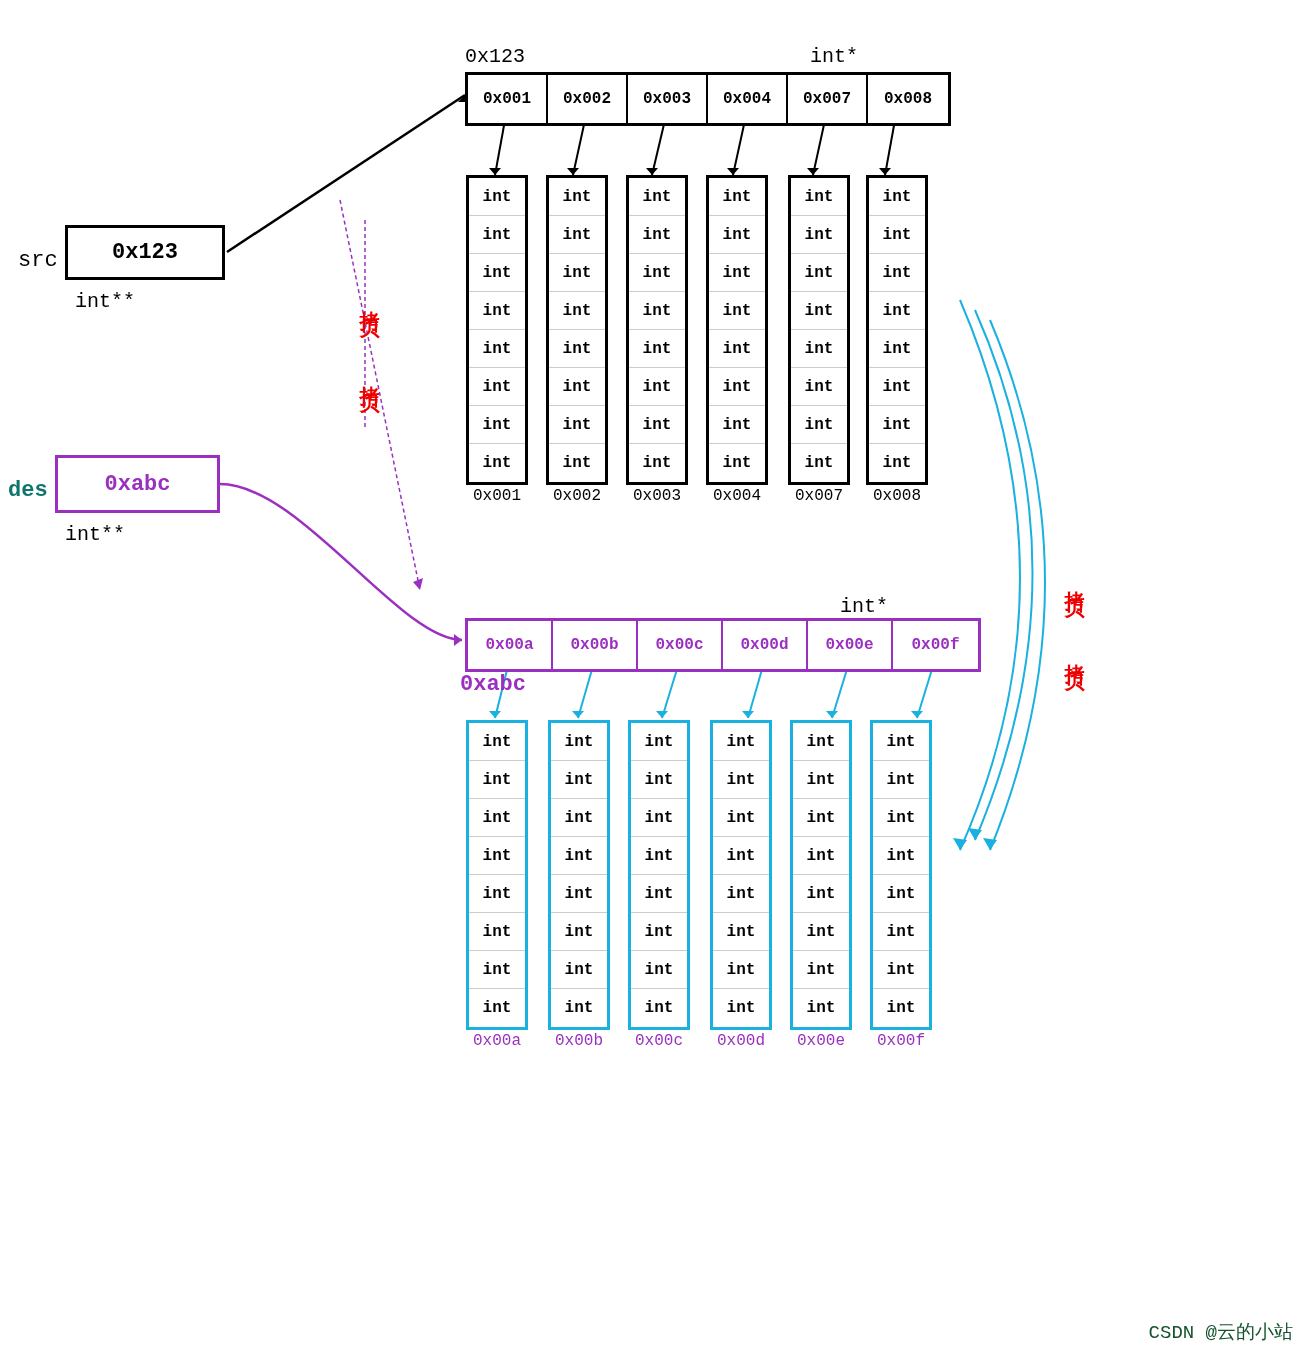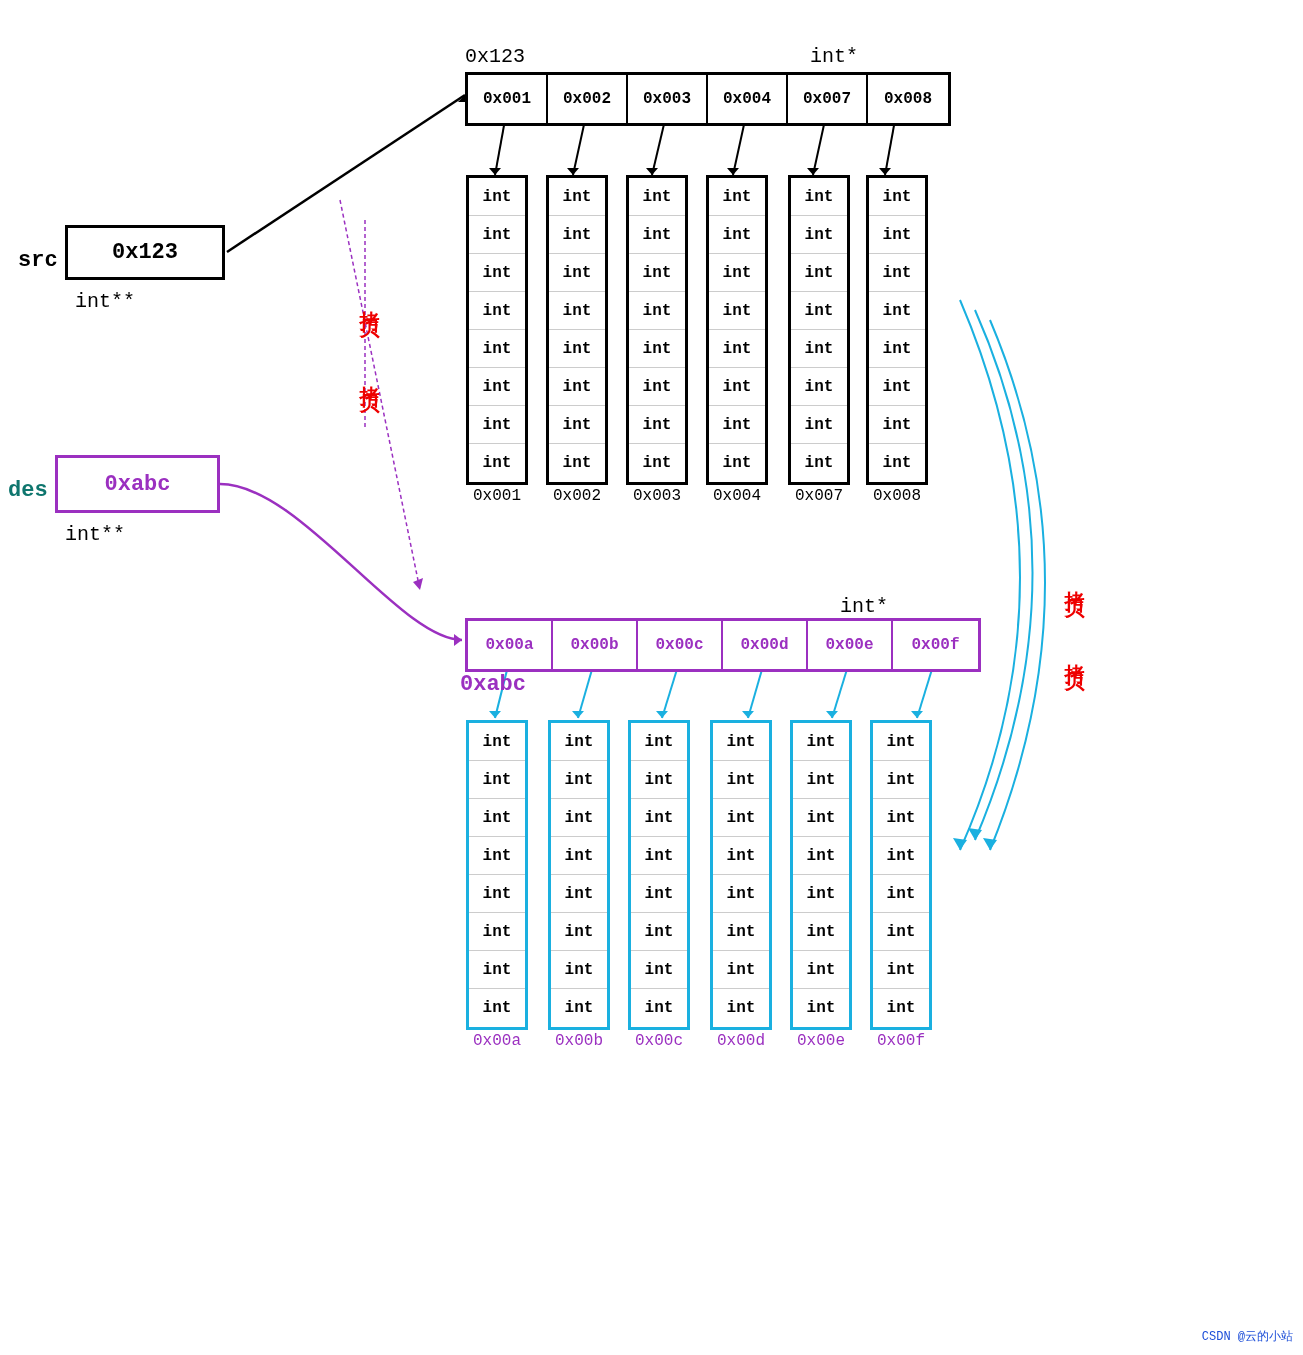--- a/index.html
+++ b/index.html
@@ -23,21 +23,21 @@
       width: 1303px;
       height: 1355px;
       pointer-events: none;
     }
 
     
     .src-label {
       position: absolute;
       top: 248px; left: 18px;
       font-size: 22px;
-      font-weight: bold;
+      font-weight: normal;
       color: #000;
     }
     .src-box {
       position: absolute;
       top: 225px; left: 65px;
       width: 160px; height: 55px;
       border: 3px solid #000;
       display: flex; align-items: center; justify-content: center;
       font-size: 22px; font-weight: bold; color: #000;
       background: #fff;
@@ -160,21 +160,21 @@
     .int-col-addr-blue {
       position: absolute;
       font-size: 16px; color: #9b30c0;
       text-align: center;
     }
 
     
     .csdn-watermark {
       position: absolute;
       bottom: 10px; right: 10px;
-      font-size: 12px; color: #1d4ed8;
+      font-size: 19px; color: #14532d;
     }
   </style>
 </head>
 <body>
 
 <div class="main-canvas">
 
   <svg class="svg-overlay">
 
     <line x1="227" y1="252" x2="465" y2="95" stroke="#000" stroke-width="2.5"></line>

